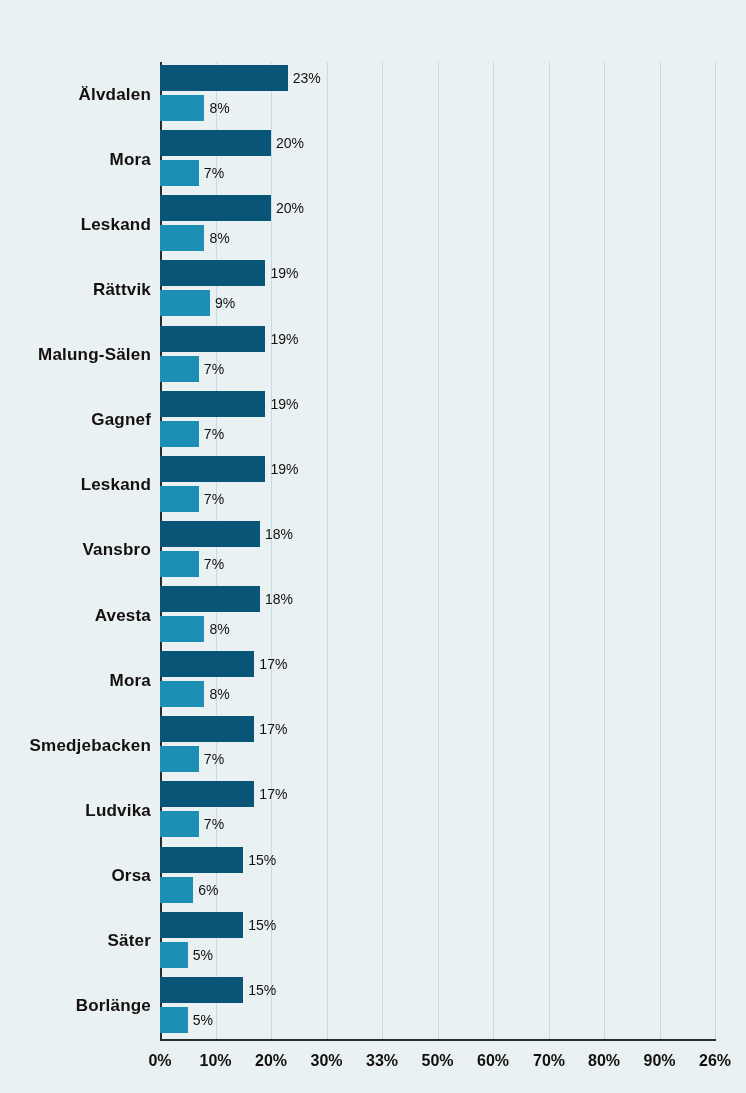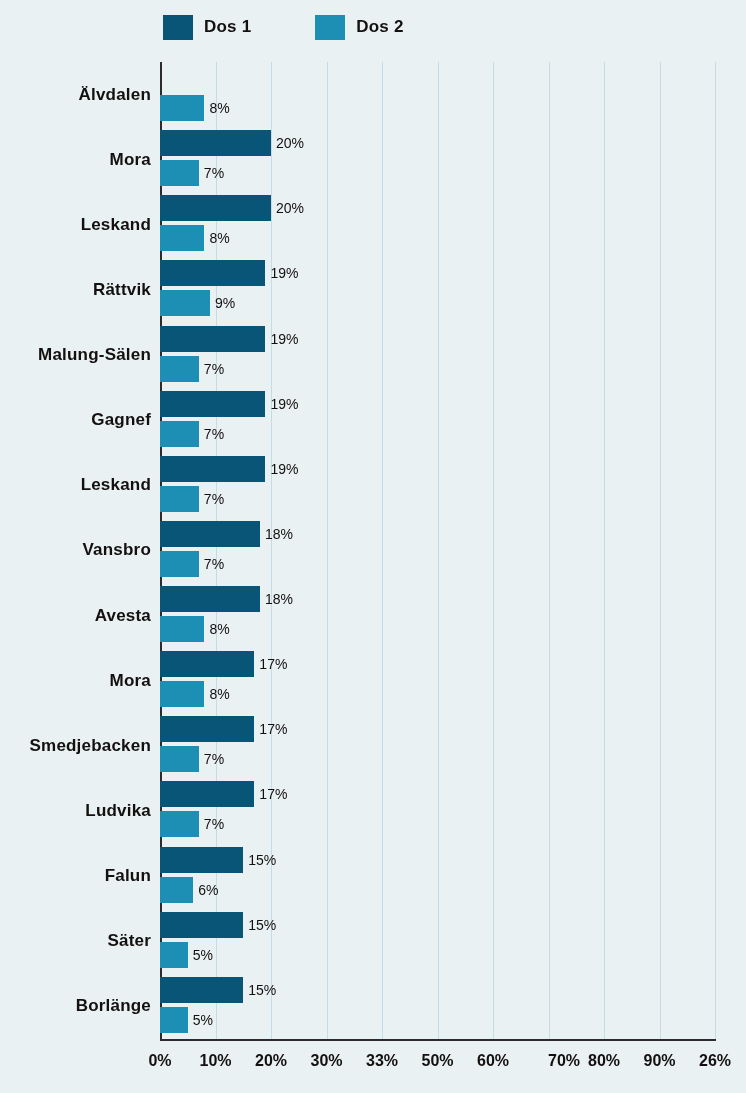--- a/index.html
+++ b/index.html
@@ -143,48 +143,39 @@
     font-weight: bold;
     color: #14100f;
     white-space: nowrap;
   }
 </style>
 </head>
 <body>
 
 <div id="chart-root">
 
-  <div id="legend">
-    <div class="legend-item">
-      <span class="legend-swatch" style="background: rgb(9, 85, 119);"></span>
-      <span class="legend-label">Dos 1</span>
-    </div>
-    <div class="legend-item">
-      <span class="legend-swatch" style="background: rgb(30, 143, 180);"></span>
-      <span class="legend-label">Dos 2</span>
-    </div>
-  </div>
 
   <div id="plot">
     <div id="gridlines">
         <div class="gridline zero" style="left: 0px;"></div>
         <div class="gridline" style="left: 55.5px;"></div>
         <div class="gridline" style="left: 111px;"></div>
         <div class="gridline" style="left: 166.5px;"></div>
         <div class="gridline" style="left: 222px;"></div>
         <div class="gridline" style="left: 277.5px;"></div>
         <div class="gridline" style="left: 333px;"></div>
         <div class="gridline" style="left: 388.5px;"></div>
         <div class="gridline" style="left: 444px;"></div>
         <div class="gridline" style="left: 499.5px;"></div>
         <div class="gridline" style="left: 555px;"></div>
       </div>
     <div id="rows">
         <div class="row" style="top: 0px; height: 65.1333px;">
           <div class="row-label">Älvdalen</div>
+          <div class="bar-wrap" style="top: 3px;"><div class="bar-holder"><div class="bar dose1" title="Älvdalen Dos 1 23%" style="width: 127.65px; background: rgb(9, 85, 119);"></div><span class="bar-value">23%</span></div></div>
           <div class="bar-wrap" style="top: 33px;"><div class="bar-holder"><div class="bar dose2" title="Älvdalen Dos 2 8%" style="width: 44.4px; background: rgb(30, 143, 180);"></div><span class="bar-value">8%</span></div></div>
         </div>
         <div class="row" style="top: 65.1333px; height: 65.1333px;">
           <div class="row-label">Mora</div>
           <div class="bar-wrap" style="top: 3px;"><div class="bar-holder"><div class="bar dose1" title="Orsa Dos 1 20%" style="width: 111px; background: rgb(9, 85, 119);"></div><span class="bar-value">20%</span></div></div>
           <div class="bar-wrap" style="top: 33px;"><div class="bar-holder"><div class="bar dose2" title="Orsa Dos 2 7%" style="width: 38.85px; background: rgb(30, 143, 180);"></div><span class="bar-value">7%</span></div></div>
         </div>
         <div class="row" style="top: 130.267px; height: 65.1333px;">
           <div class="row-label">Leskand</div>
           <div class="bar-wrap" style="top: 3px;"><div class="bar-holder"><div class="bar dose1" title="Leskand Dos 1 20%" style="width: 111px; background: rgb(9, 85, 119);"></div><span class="bar-value">20%</span></div></div>
@@ -229,21 +220,21 @@
           <div class="row-label">Smedjebacken</div>
           <div class="bar-wrap" style="top: 3px;"><div class="bar-holder"><div class="bar dose1" title="Smedjebacken Dos 1 17%" style="width: 94.35px; background: rgb(9, 85, 119);"></div><span class="bar-value">17%</span></div></div>
           <div class="bar-wrap" style="top: 33px;"><div class="bar-holder"><div class="bar dose2" title="Smedjebacken Dos 2 7%" style="width: 38.85px; background: rgb(30, 143, 180);"></div><span class="bar-value">7%</span></div></div>
         </div>
         <div class="row" style="top: 716.467px; height: 65.1333px;">
           <div class="row-label">Ludvika</div>
           <div class="bar-wrap" style="top: 3px;"><div class="bar-holder"><div class="bar dose1" title="Vansbro Dos 1 17%" style="width: 94.35px; background: rgb(9, 85, 119);"></div><span class="bar-value">17%</span></div></div>
           <div class="bar-wrap" style="top: 33px;"><div class="bar-holder"><div class="bar dose2" title="Vansbro Dos 2 7%" style="width: 38.85px; background: rgb(30, 143, 180);"></div><span class="bar-value">7%</span></div></div>
         </div>
         <div class="row" style="top: 781.6px; height: 65.1333px;">
-          <div class="row-label">Falun</div>
+          <div class="row-label">Orsa</div>
           <div class="bar-wrap" style="top: 3px;"><div class="bar-holder"><div class="bar dose1" title="Falun Dos 1 15%" style="width: 83.25px; background: rgb(9, 85, 119);"></div><span class="bar-value">15%</span></div></div>
           <div class="bar-wrap" style="top: 33px;"><div class="bar-holder"><div class="bar dose2" title="Falun Dos 2 6%" style="width: 33.3px; background: rgb(30, 143, 180);"></div><span class="bar-value">6%</span></div></div>
         </div>
         <div class="row" style="top: 846.733px; height: 65.1333px;">
           <div class="row-label">Säter</div>
           <div class="bar-wrap" style="top: 3px;"><div class="bar-holder"><div class="bar dose1" title="Säter Dos 1 15%" style="width: 83.25px; background: rgb(9, 85, 119);"></div><span class="bar-value">15%</span></div></div>
           <div class="bar-wrap" style="top: 33px;"><div class="bar-holder"><div class="bar dose2" title="Säter Dos 2 5%" style="width: 27.75px; background: rgb(30, 143, 180);"></div><span class="bar-value">5%</span></div></div>
         </div>
         <div class="row" style="top: 911.867px; height: 65.1333px;">
           <div class="row-label">Borlänge</div>
@@ -255,19 +246,19 @@
 
   <div id="axis-line"></div>
   <div id="xticks">
       <div class="xtick" style="left: 0px;">0%</div>
       <div class="xtick" style="left: 55.5px;">10%</div>
       <div class="xtick" style="left: 111px;">20%</div>
       <div class="xtick" style="left: 166.5px;">30%</div>
       <div class="xtick" style="left: 222px;">33%</div>
       <div class="xtick" style="left: 277.5px;">50%</div>
       <div class="xtick" style="left: 333px;">60%</div>
-      <div class="xtick" style="left: 404px;">70%</div>
+      <div class="xtick" style="left: 389px;">70%</div>
       <div class="xtick" style="left: 444px;">80%</div>
       <div class="xtick" style="left: 499.5px;">90%</div>
       <div class="xtick" style="left: 555px;">26%</div>
     </div>
 
 </div>
 
 </body></html>

